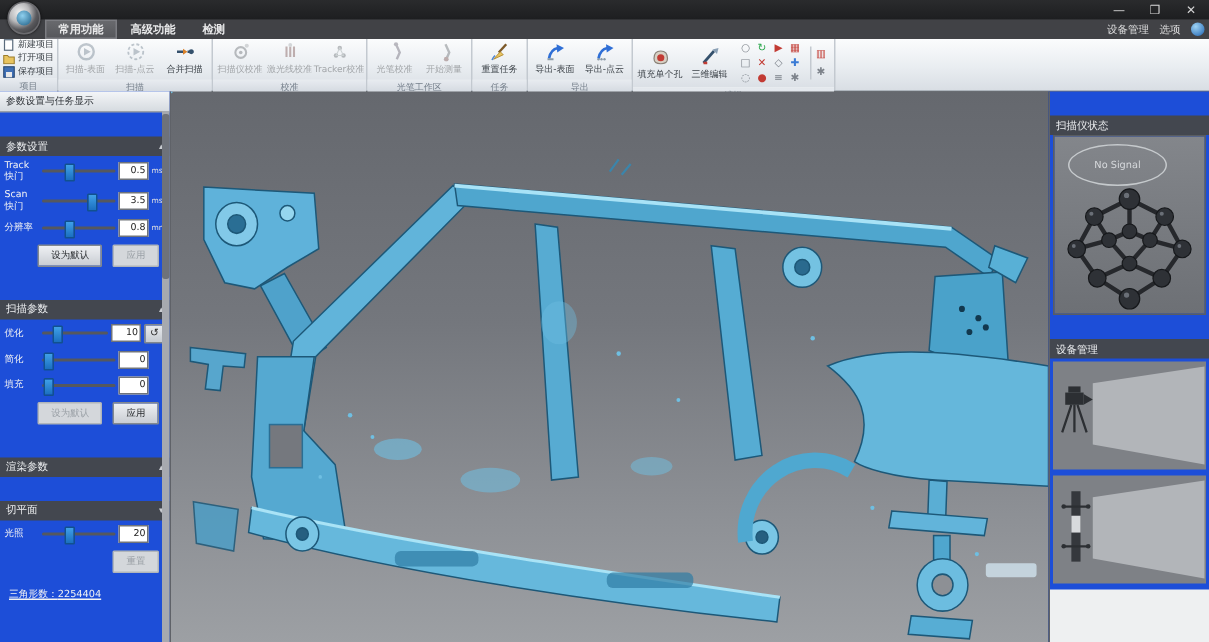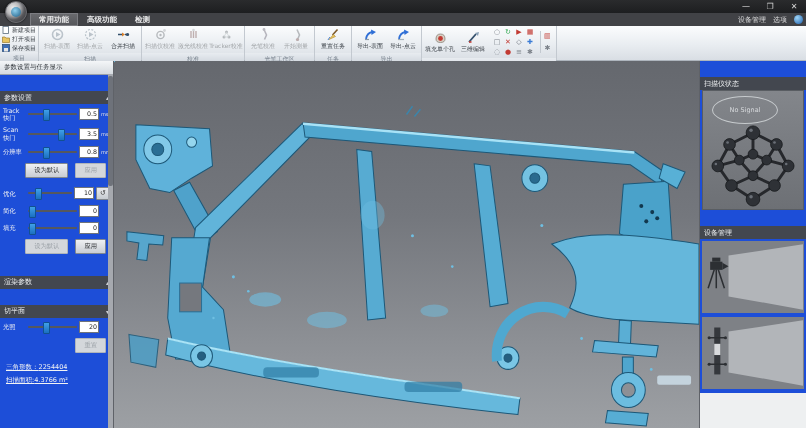--- a/index.html
+++ b/index.html
@@ -308,20 +308,24 @@
           <span class="pthumb" style="left: 30%;"></span>
         </span>
       <span class="pval">0.8</span>
       <span class="punit">mm</span>
     </div>
     <div class="pbtnrow">
       <span class="pbtn">设为默认</span>
       <span class="pbtn disabled">应用</span>
     </div>
 
+    <div class="sec-h">
+      <span>扫描参数</span>
+      <span class="sec-arrow">▴</span>
+    </div>
     <div class="prow">
       <span class="plabel"><span>优化</span></span>
       <span class="ptrack">
           <span class="pthumb" style="left: 15%;"></span>
         </span>
       <span class="pval">10</span>
       <span class="pxbtn">↺</span>
     </div>
     <div class="prow">
       <span class="plabel"><span>简化</span></span>
@@ -360,23 +364,20 @@
         </span>
       <span class="pval">20</span>
       <span class="punit"></span>
     </div>
     <div class="pbtnrow">
       <span class="pbtn disabled">重置</span>
     </div>
 
     <div class="info-line" style="padding-top:4px;">
       <span>三角形数：</span><span>2254404</span>
-    </div>
-    <div class="info-line">
-      <span>扫描面积:</span><span>4.3766 m²</span>
     </div>
     <div style="flex:1"></div>
     <div class="vscroll">
         <span class="thumb"></span>
       </div>
   </div>
 
   <div class="viewport">
     <svg viewBox="0 0 588 358" preserveAspectRatio="none">
       <g stroke="#1d5878" stroke-width="1">

